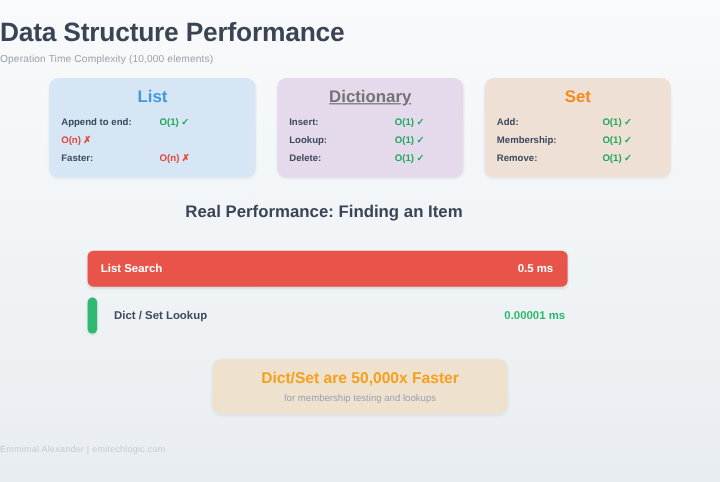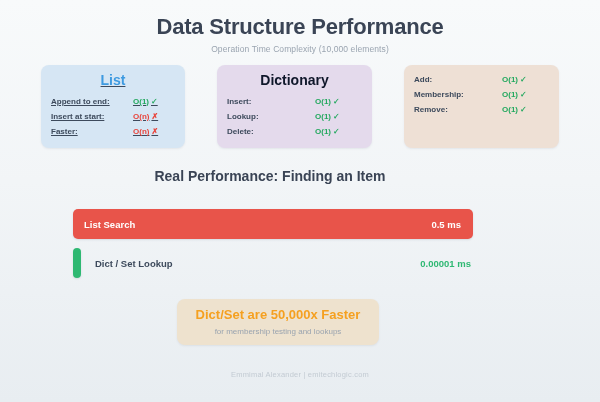--- a/index.html
+++ b/index.html
@@ -18,21 +18,20 @@
   .page {
     position: relative;
     width: 600px;
     height: 402px;
     box-sizing: border-box;
   }
 
   
   .header {
     padding-top: 14px;
-    text-align: center;
   }
   .main-title {
     font-size: 22px;
     font-weight: bold;
     color: #3a4455;
     letter-spacing: -0.2px;
     margin: 0;
     line-height: 1.15;
   }
   .subtitle {
@@ -51,33 +50,33 @@
     display: flex;
     justify-content: space-between;
   }
   .card {
     width: 155px;
     box-sizing: border-box;
     border-radius: 8px;
     padding: 7px 10px 9px 10px;
     box-shadow: 0 1px 2px rgba(90, 100, 120, 0.10);
   }
-  .card.list { background: #d6e6f4; width: 144px; text-decoration: underline; }
+  .card.list { background: #d6e6f4; width: 172px; }
   .card.dict { background: #e4daec; }
   .card.set  { background: #eee0d5; }
 
   .card-title {
     text-align: center;
     font-size: 14px;
     font-weight: bold;
     margin-bottom: 5px;
     line-height: 1.2;
   }
   .card.list .card-title { color: #3e9ae0; }
-  .card.dict .card-title { color: #0f172a; }
+  .card.dict .card-title { color: #737373; text-decoration: underline; }
   .card.set  .card-title { color: #f58a1f; }
 
   .card-row {
     display: flex;
     align-items: flex-end;
     font-size: 8px;
     font-weight: bold;
     line-height: 1.9;
   }
   .card-row .op {
@@ -155,21 +154,21 @@
     white-space: nowrap;
   }
   .bar-value.inside  { right: 12px; color: #ffffff; }
   .bar-value.outside { right: 2px;  color: #2eb872; }
 
   
   .callout {
     position: absolute;
     top: 299px;
     left: 177px;
-    width: 202px;
+    width: 246px;
     box-sizing: border-box;
     background: #eee2ce;
     border-radius: 8px;
     padding: 8px 10px 9px 10px;
     text-align: center;
     box-shadow: 0 1px 2px rgba(90, 100, 120, 0.10);
   }
   .callout-title {
     font-size: 13px;
     font-weight: bold;
@@ -181,21 +180,21 @@
     font-size: 8px;
     color: #9aa4b0;
   }
 
   
   .footer {
     position: absolute;
     top: 370px;
     left: 0;
     width: 600px;
-    text-align: center;
+    text-align: left;
     font-size: 7.5px;
     color: #c3cbd3;
     letter-spacing: 0.2px;
   }
 </style>
 </head>
 <body>
 
 <div class="page">
 
@@ -206,21 +205,20 @@
 
   <div class="cards">
 
     <div class="card list">
       <div class="card-title">List</div>
       <div class="card-row">
         <span class="op">Append to end:</span>
         <span class="val good"><span>O(1)</span><span class="mark">✓</span></span>
       </div>
       <div class="card-row">
-        <span class="op">Insert at start:</span>
         <span class="val bad"><span>O(n)</span><span class="mark">✗</span></span>
       </div>
       <div class="card-row">
         <span class="op">Faster:</span>
         <span class="val bad"><span>O(n)</span><span class="mark">✗</span></span>
       </div>
     </div>
 
     <div class="card dict">
       <div class="card-title">Dictionary</div>
@@ -232,20 +230,21 @@
         <span class="op">Lookup:</span>
         <span class="val good"><span>O(1)</span><span class="mark">✓</span></span>
       </div>
       <div class="card-row">
         <span class="op">Delete:</span>
         <span class="val good"><span>O(1)</span><span class="mark">✓</span></span>
       </div>
     </div>
 
     <div class="card set">
+      <div class="card-title">Set</div>
       <div class="card-row">
         <span class="op">Add:</span>
         <span class="val good"><span>O(1)</span><span class="mark">✓</span></span>
       </div>
       <div class="card-row">
         <span class="op">Membership:</span>
         <span class="val good"><span>O(1)</span><span class="mark">✓</span></span>
       </div>
       <div class="card-row">
         <span class="op">Remove:</span>

